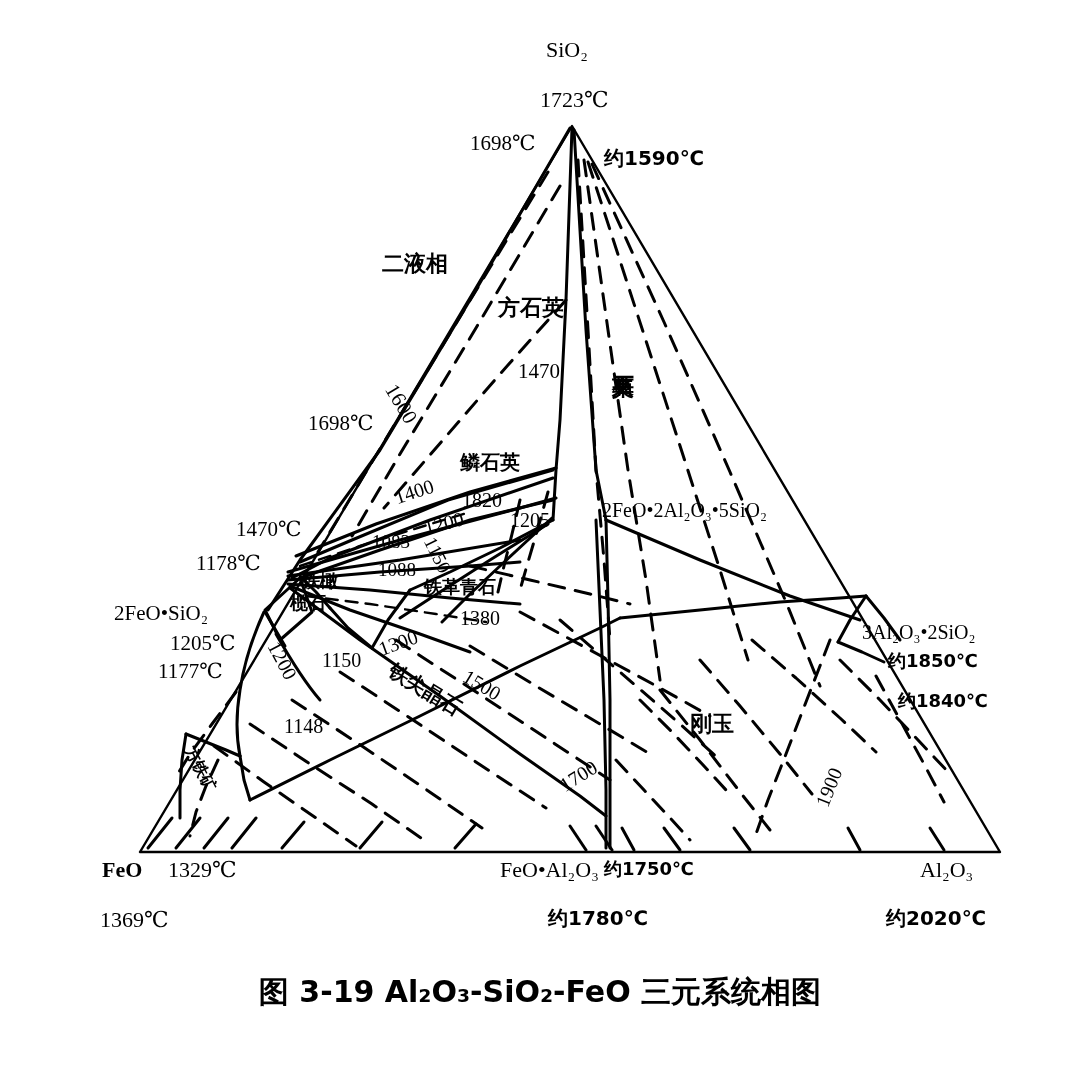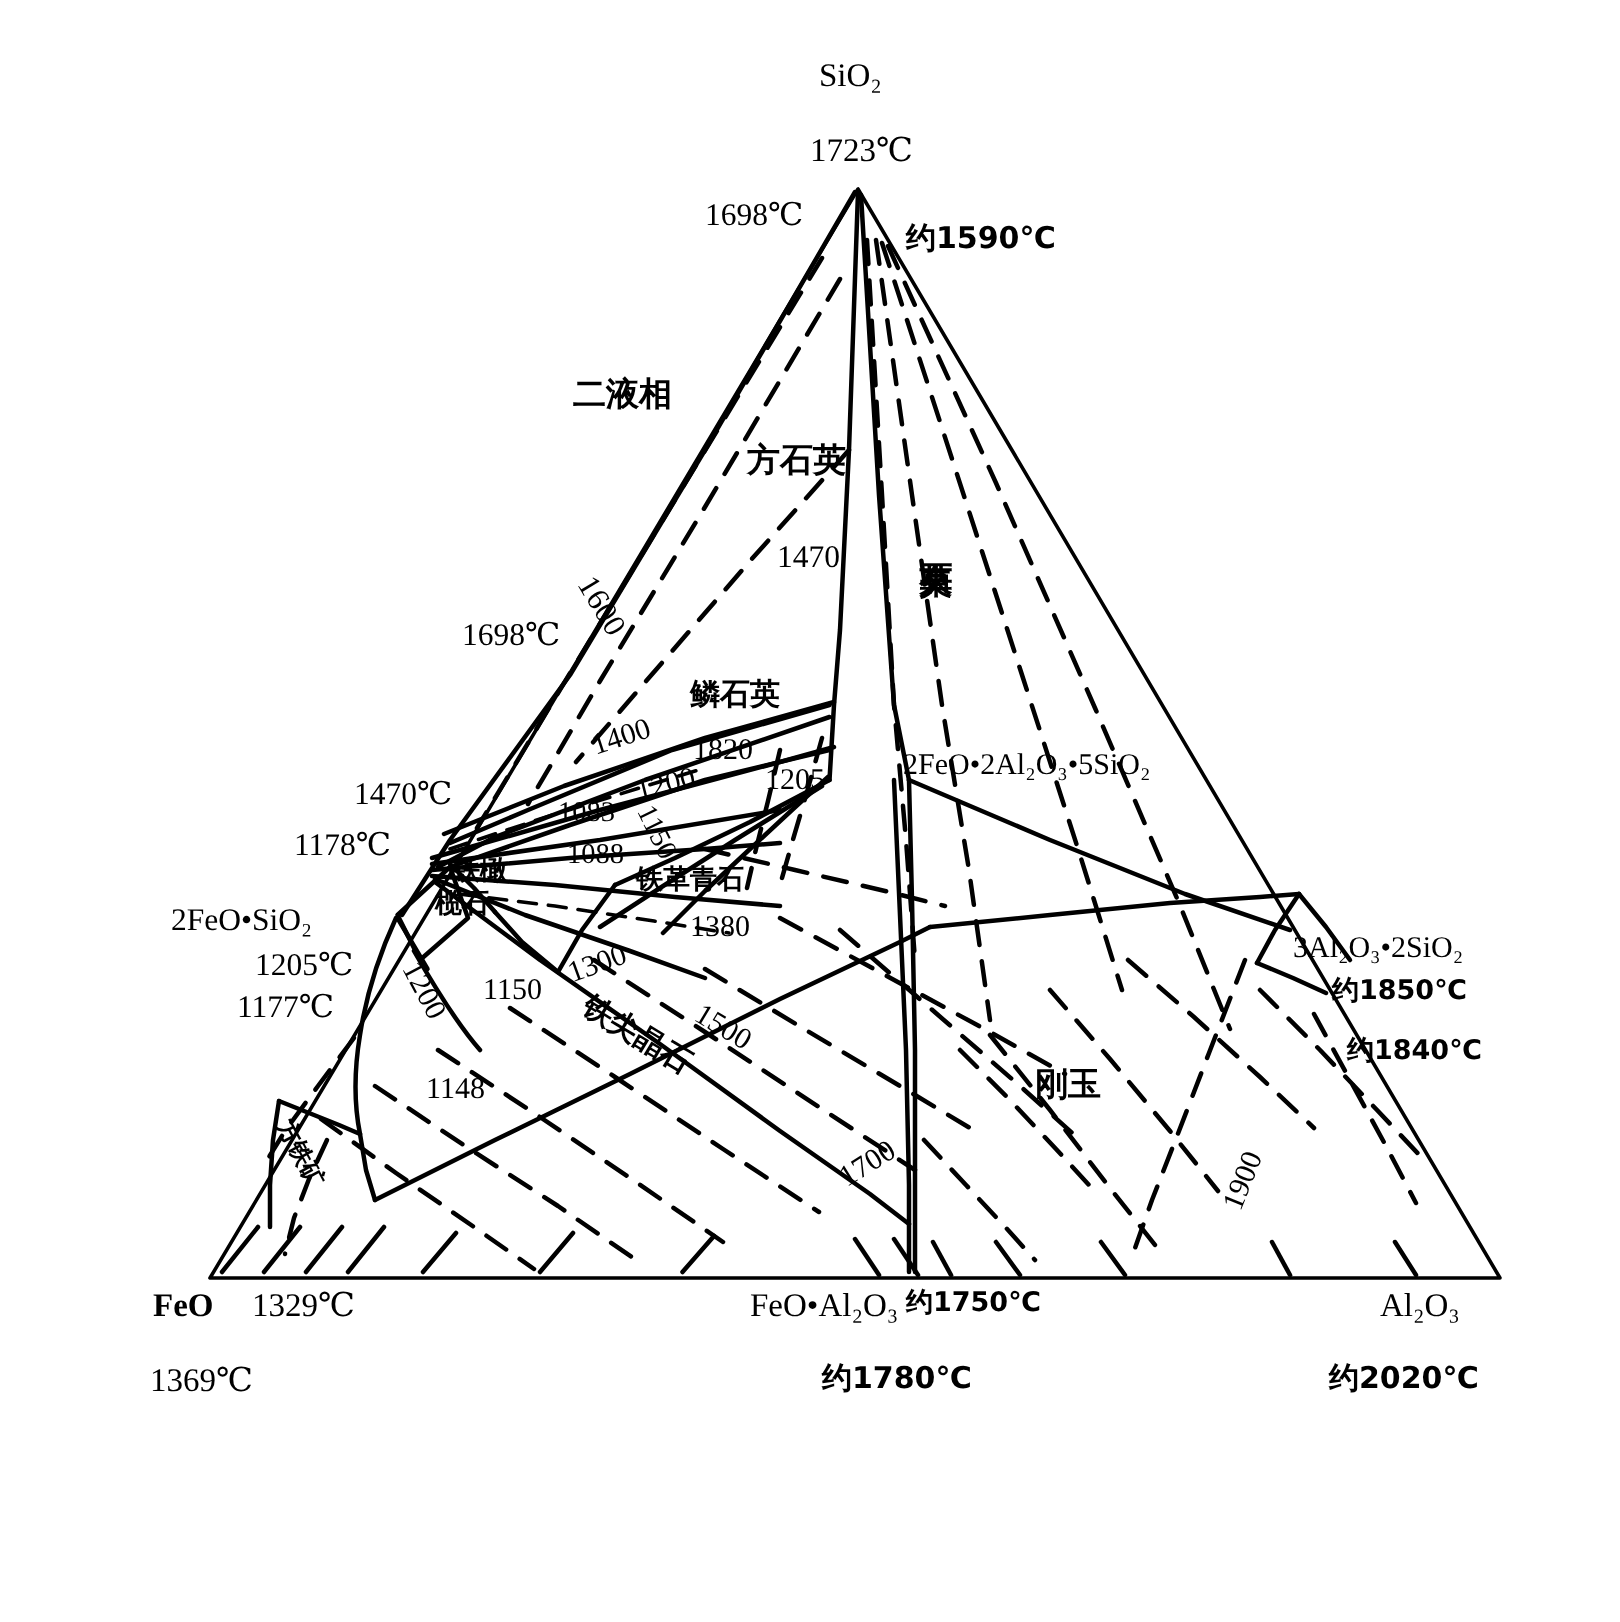--- a/index.html
+++ b/index.html
@@ -241,14 +241,15 @@
   <div class="lbl serif t22" style="left:168px;top:858px;">1329℃</div>
   <div class="lbl serif t22" style="left:100px;top:908px;">1369℃</div>
 
   <div class="lbl serif t22" style="left:500px;top:858px;">FeO•Al₂O₃</div>
   <div class="lbl cjk cjk18" style="left:604px;top:860px;">约1750℃</div>
   <div class="lbl cjk cjk20" style="left:548px;top:908px;">约1780℃</div>
 
   <div class="lbl serif t22" style="left:920px;top:858px;">Al₂O₃</div>
   <div class="lbl cjk cjk20" style="left:886px;top:908px;">约2020℃</div>
 
+  <div class="caption" style="top:972px;">图 3-19   Al₂O₃-SiO₂-FeO 三元系统相图</div>
 
 </div>
 
 </body></html>

